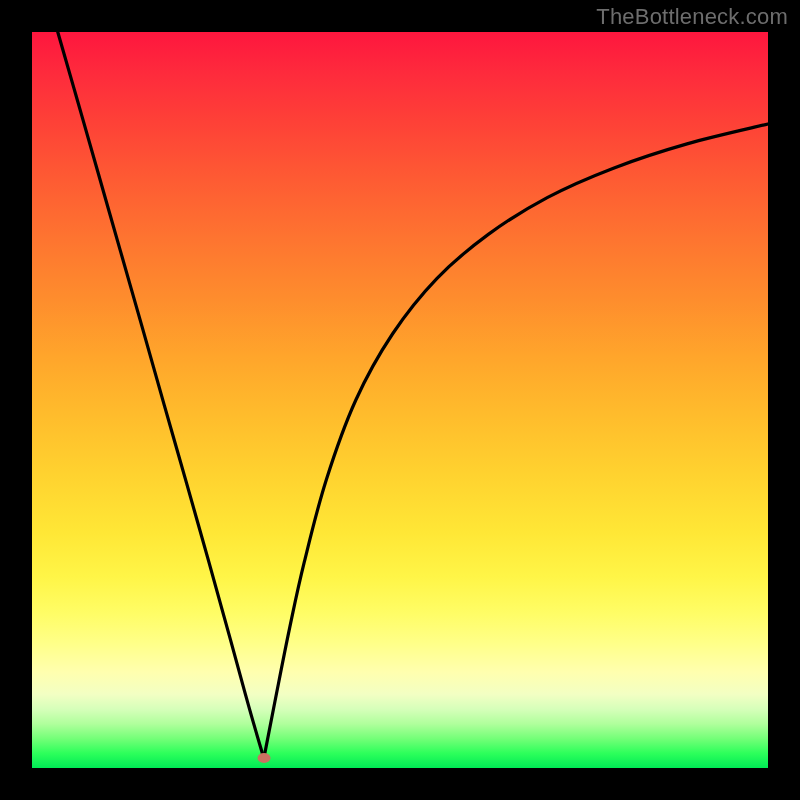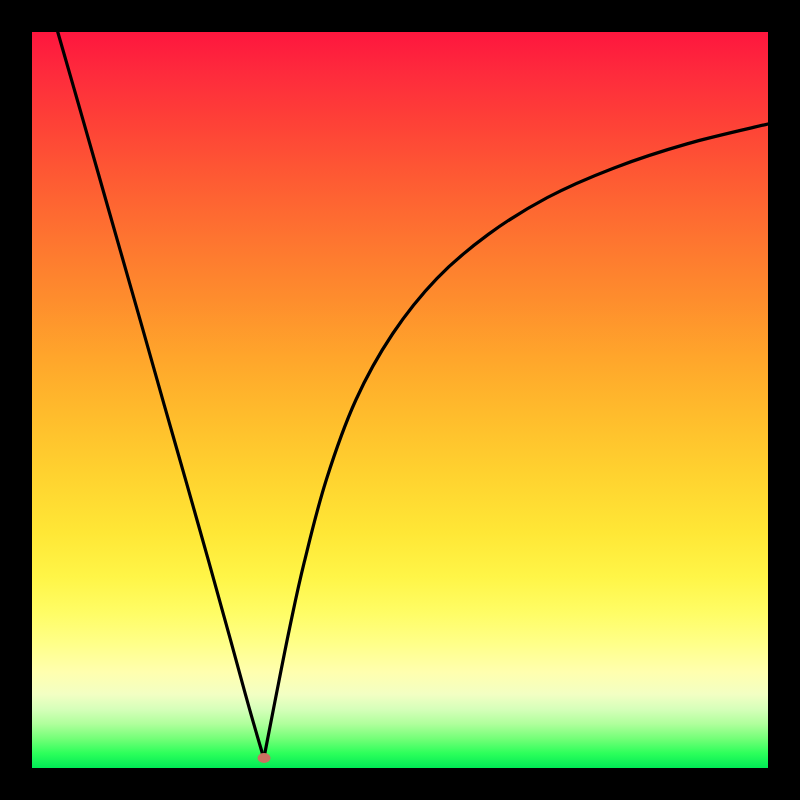--- a/index.html
+++ b/index.html
@@ -67,20 +67,21 @@
     height: 10px;
     border-radius: 50%;
     background: #cb7161;
     transform: translate(-50%, -50%);
   }
 </style>
 </head>
 <body>
 
 <div class="frame">
+  <div class="watermark" style="right:12px; top:4px;">TheBottleneck.com</div>
 
   <div class="plot">
     <svg class="curve" viewBox="0 0 736 736" preserveAspectRatio="none">
       <path id="curve-left" fill="none" stroke="#000" stroke-width="3.2" stroke-linecap="round" stroke-linejoin="round" d="M 25.76 0.00 C 29.07 11.53, 36.87 38.60, 44.16 64.03 C 51.45 89.47, 58.29 113.49, 66.24 141.31 C 74.19 169.13, 80.37 190.77, 88.32 218.59 C 96.27 246.41, 102.45 267.92, 110.40 295.87 C 118.35 323.83, 124.53 345.93, 132.48 373.89 C 140.43 401.84, 146.61 423.21, 154.56 451.17 C 162.51 479.12, 168.69 500.83, 176.64 529.18 C 184.59 557.53, 191.43 582.31, 198.72 608.67 C 206.01 635.04, 211.16 654.45, 217.12 675.65 C 223.08 696.84, 229.19 717.29, 231.84 726.43"></path>
       <path id="curve-right" fill="none" stroke="#000" stroke-width="3.2" stroke-linecap="round" stroke-linejoin="round" d="M 231.84 726.43 C 233.83 716.23, 238.24 693.21, 242.88 669.76 C 247.52 646.31, 252.30 621.33, 257.60 596.16 C 262.90 570.99, 265.70 556.68, 272.32 529.92 C 278.94 503.16, 285.13 476.63, 294.40 447.49 C 303.67 418.34, 311.92 394.23, 323.84 368.00 C 335.76 341.77, 346.07 323.62, 360.64 301.76 C 375.21 279.90, 387.58 264.44, 404.80 246.56 C 422.02 228.68, 436.45 216.97, 456.32 202.40 C 476.19 187.83, 492.68 177.52, 515.20 165.60 C 537.72 153.68, 556.27 145.83, 581.44 136.16 C 606.61 126.49, 627.22 119.82, 655.04 111.87 C 682.86 103.92, 721.43 95.58, 736.00 92.00"></path>
     </svg>
     <div id="marker" class="marker" style="left: 231.84px; top: 726.432px; background: rgb(203, 113, 97);"></div>
   </div>
 </div>
 

